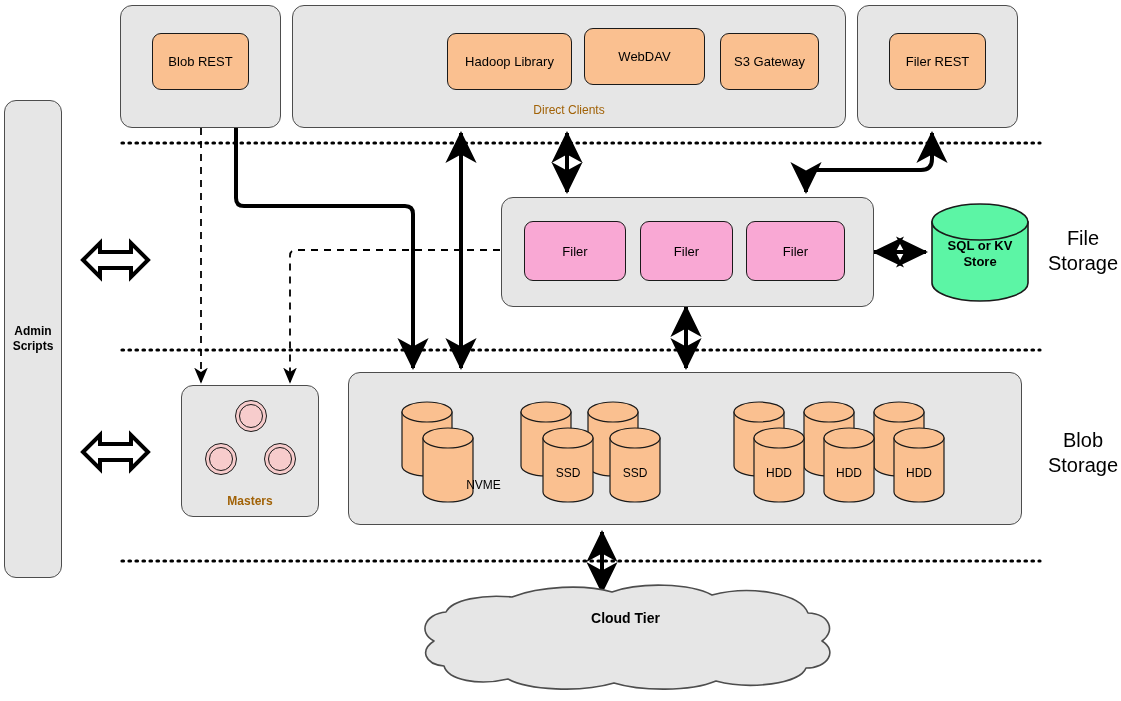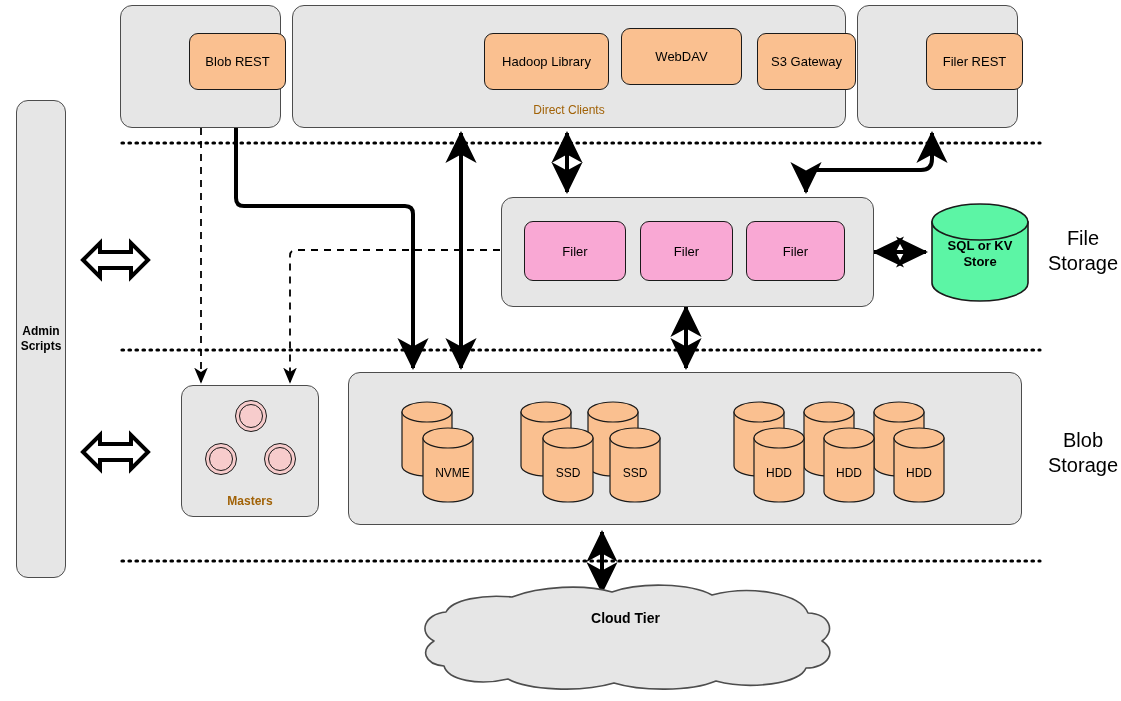--- a/index.html
+++ b/index.html
@@ -26,21 +26,21 @@
   .group-box {
     background: #e6e6e6;
     border: 1px solid #4d4d4d;
     border-radius: 12px;
   }
   .leaf-orange {
     background: #fac090;
     border: 1px solid #1a1a1a;
     border-radius: 9px;
     display: flex; align-items: center; justify-content: center;
-    font-size: 13px; color: #000; margin-left: 37px;
+    font-size: 13px; color: #000;
   }
   .leaf-green {
     background: #f9a8d4;
     border: 1px solid #1a1a1a;
     border-radius: 9px;
     display: flex; align-items: center; justify-content: center;
     font-size: 13px; color: #000;
   }
   .caption {
     display: flex; align-items: center; justify-content: center;
@@ -132,21 +132,21 @@
     <line x1="602" y1="532" x2="602" y2="592" stroke="#000" stroke-width="4" marker-end="url(#arrHead)" marker-start="url(#arrHeadStart)"></line>
 
     <g>
       <path d="M83,260 L100,243 L100,252 L131,252 L131,243 L148,260 L131,277 L131,268 L100,268 L100,277 Z" fill="#ffffff" stroke="#000" stroke-width="4" stroke-linejoin="miter"></path>
     </g>
     <g>
       <path d="M83,452 L100,435 L100,444 L131,444 L131,435 L148,452 L131,469 L131,460 L100,460 L100,469 Z" fill="#ffffff" stroke="#000" stroke-width="4" stroke-linejoin="miter"></path>
     </g>
   </svg>
 
-  <div class="node admin-panel" style="left:16px; top:100px; width:50px; height:478px;">
+  <div class="node admin-panel" style="left:4px; top:100px; width:58px; height:478px;">
     <div class="admin-label">
       <span>Admin</span><br>
       <span>Scripts</span>
     </div>
   </div>
 
   <div class="node group-box" style="left:120px; top:5px; width:161px; height:123px;">
   </div>
   <div class="node leaf-orange" style="left:152px; top:33px; width:97px; height:57px;">
     <span>Blob REST</span>
@@ -268,21 +268,21 @@
     <g>
       <path d="M824,438 L824,492 A25,10 0 0 0 874,492 L874,438 Z" fill="#fac090" stroke="#1a1a1a" stroke-width="1.2"></path>
       <ellipse cx="849" cy="438" rx="25" ry="10" fill="#fac090" stroke="#1a1a1a" stroke-width="1.2"></ellipse>
     </g>
     <g>
       <path d="M894,438 L894,492 A25,10 0 0 0 944,492 L944,438 Z" fill="#fac090" stroke="#1a1a1a" stroke-width="1.2"></path>
       <ellipse cx="919" cy="438" rx="25" ry="10" fill="#fac090" stroke="#1a1a1a" stroke-width="1.2"></ellipse>
     </g>
   </svg>
 
-  <div class="cyl-label" style="left:423px; top:466px; width:59px;">
+  <div class="cyl-label" style="left:423px; top:478px; width:59px;padding-left:31px;">
     <span>NVME</span>
   </div>
   <div class="cyl-label" style="left:543px; top:466px; width:50px;">
     <span>SSD</span>
   </div>
   <div class="cyl-label" style="left:610px; top:466px; width:50px;">
     <span>SSD</span>
   </div>
   <div class="cyl-label" style="left:754px; top:466px; width:50px;">
     <span>HDD</span>

